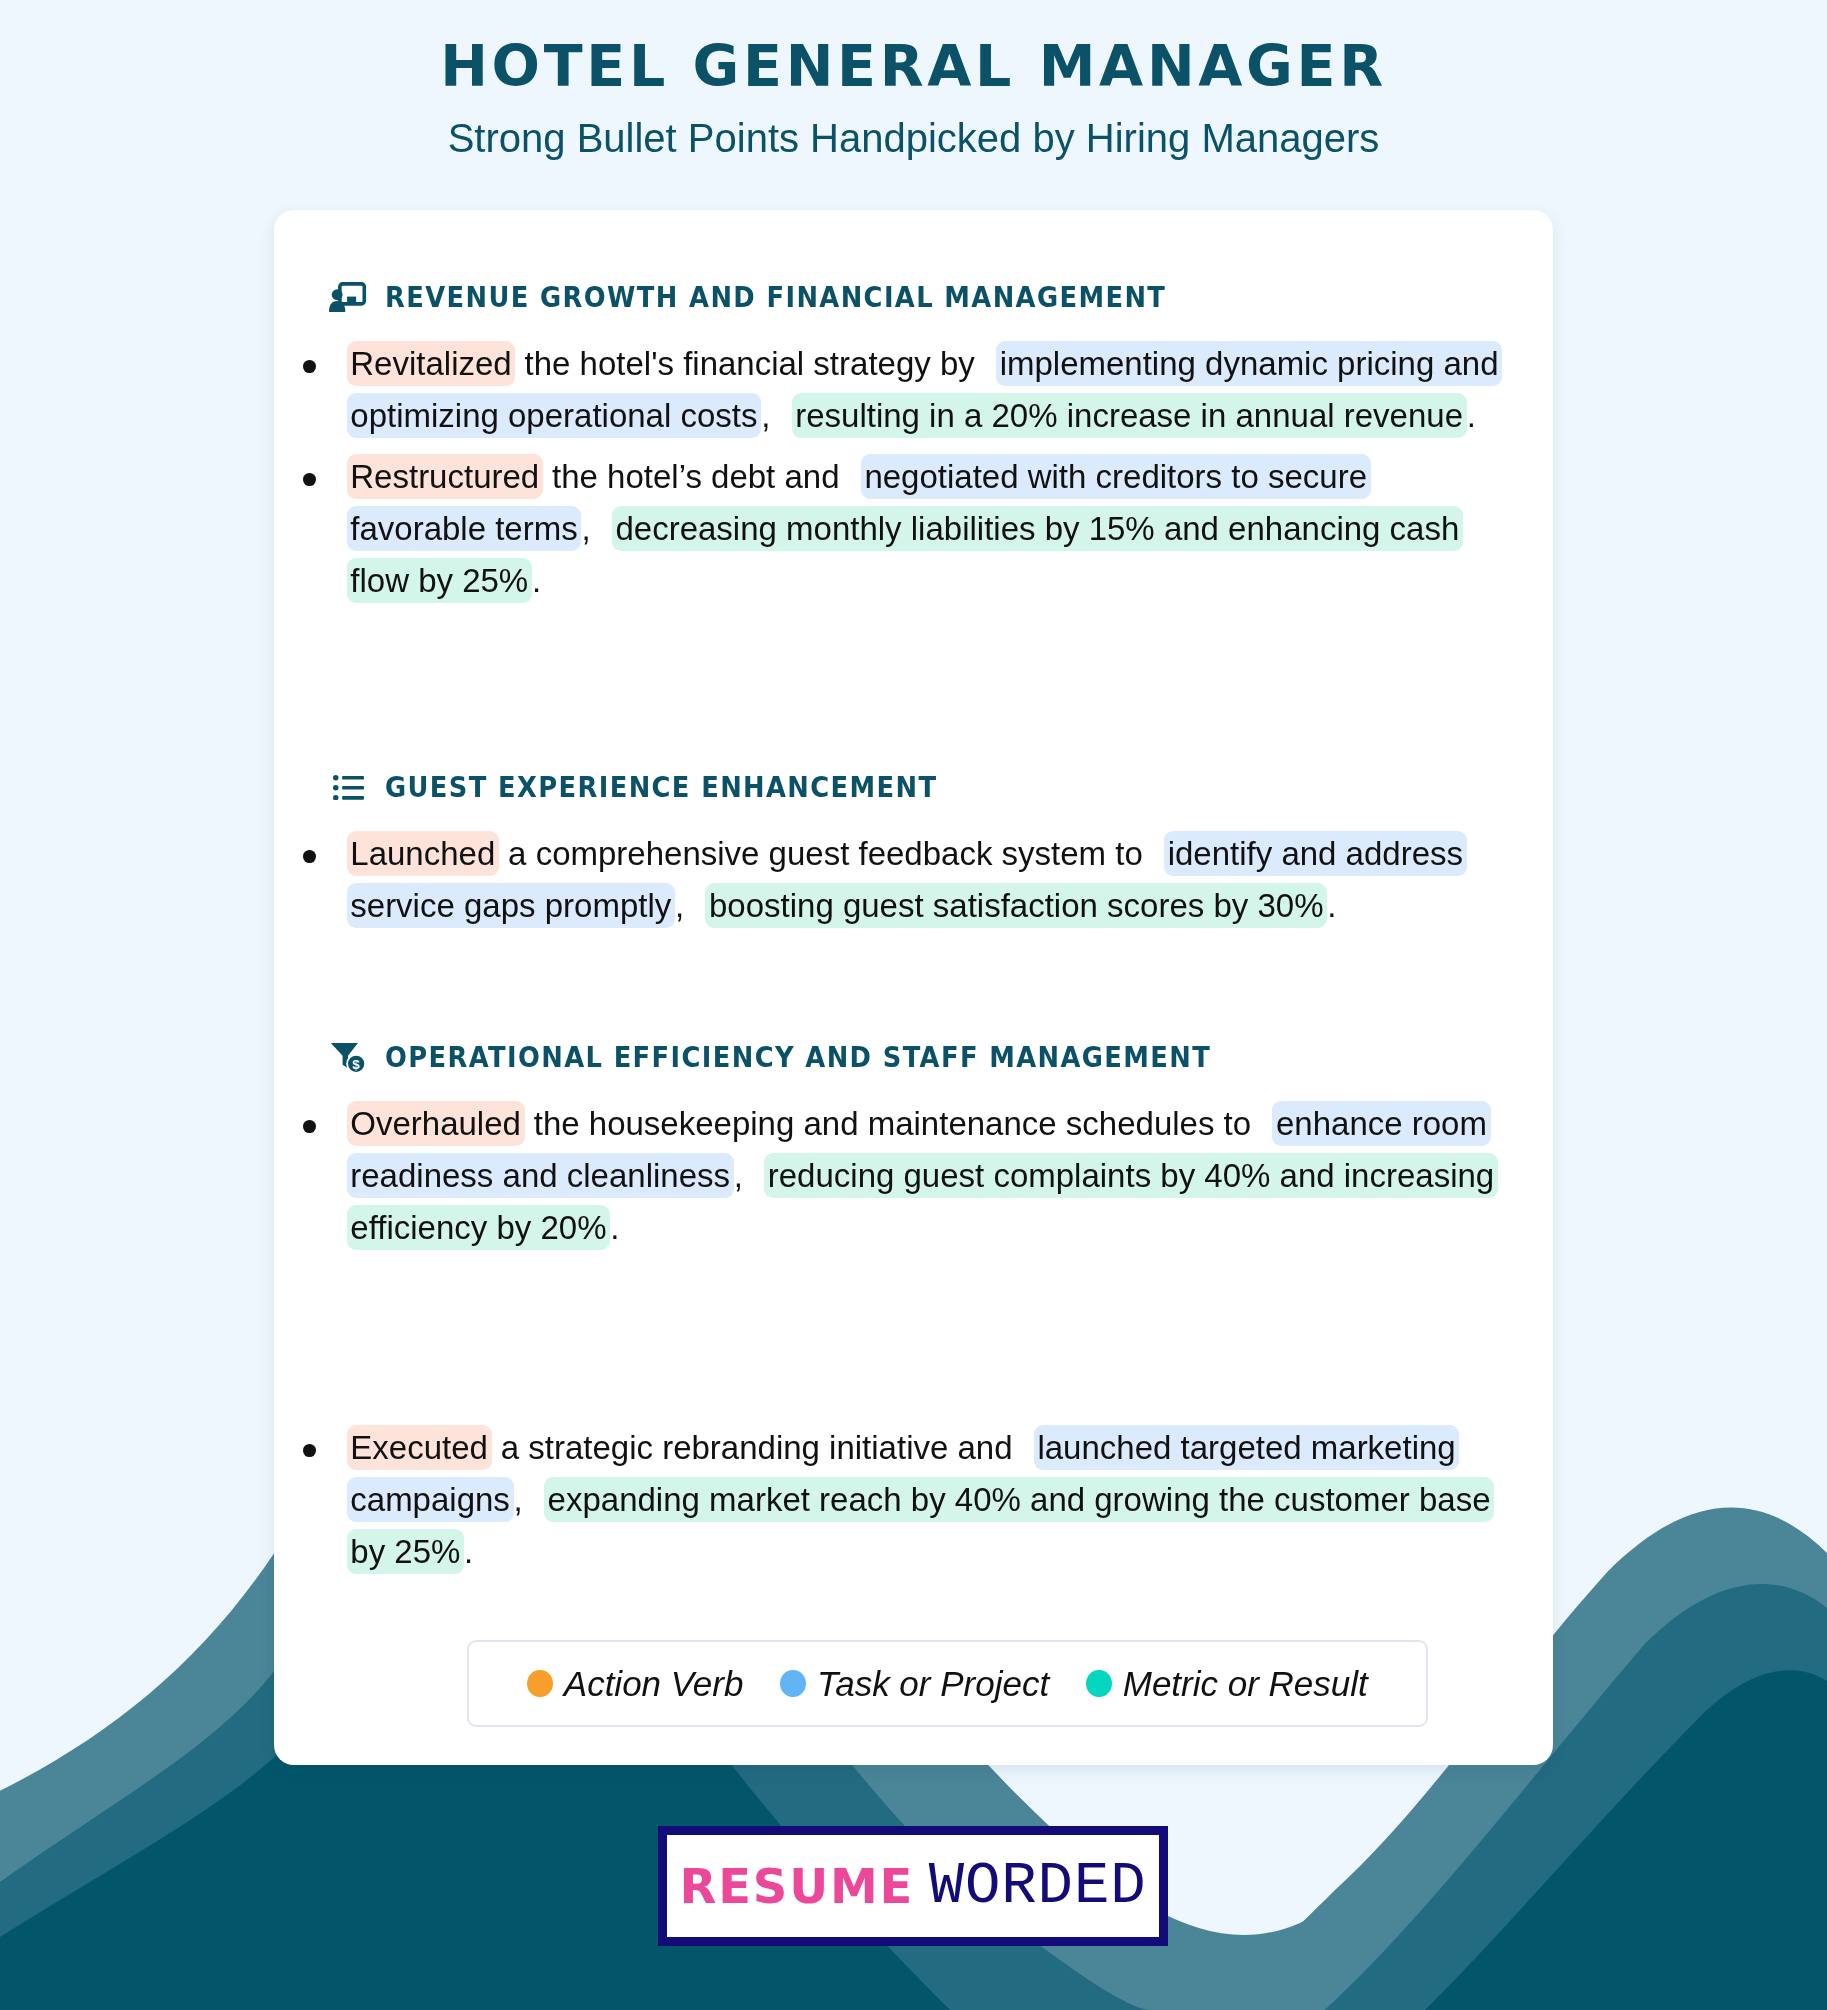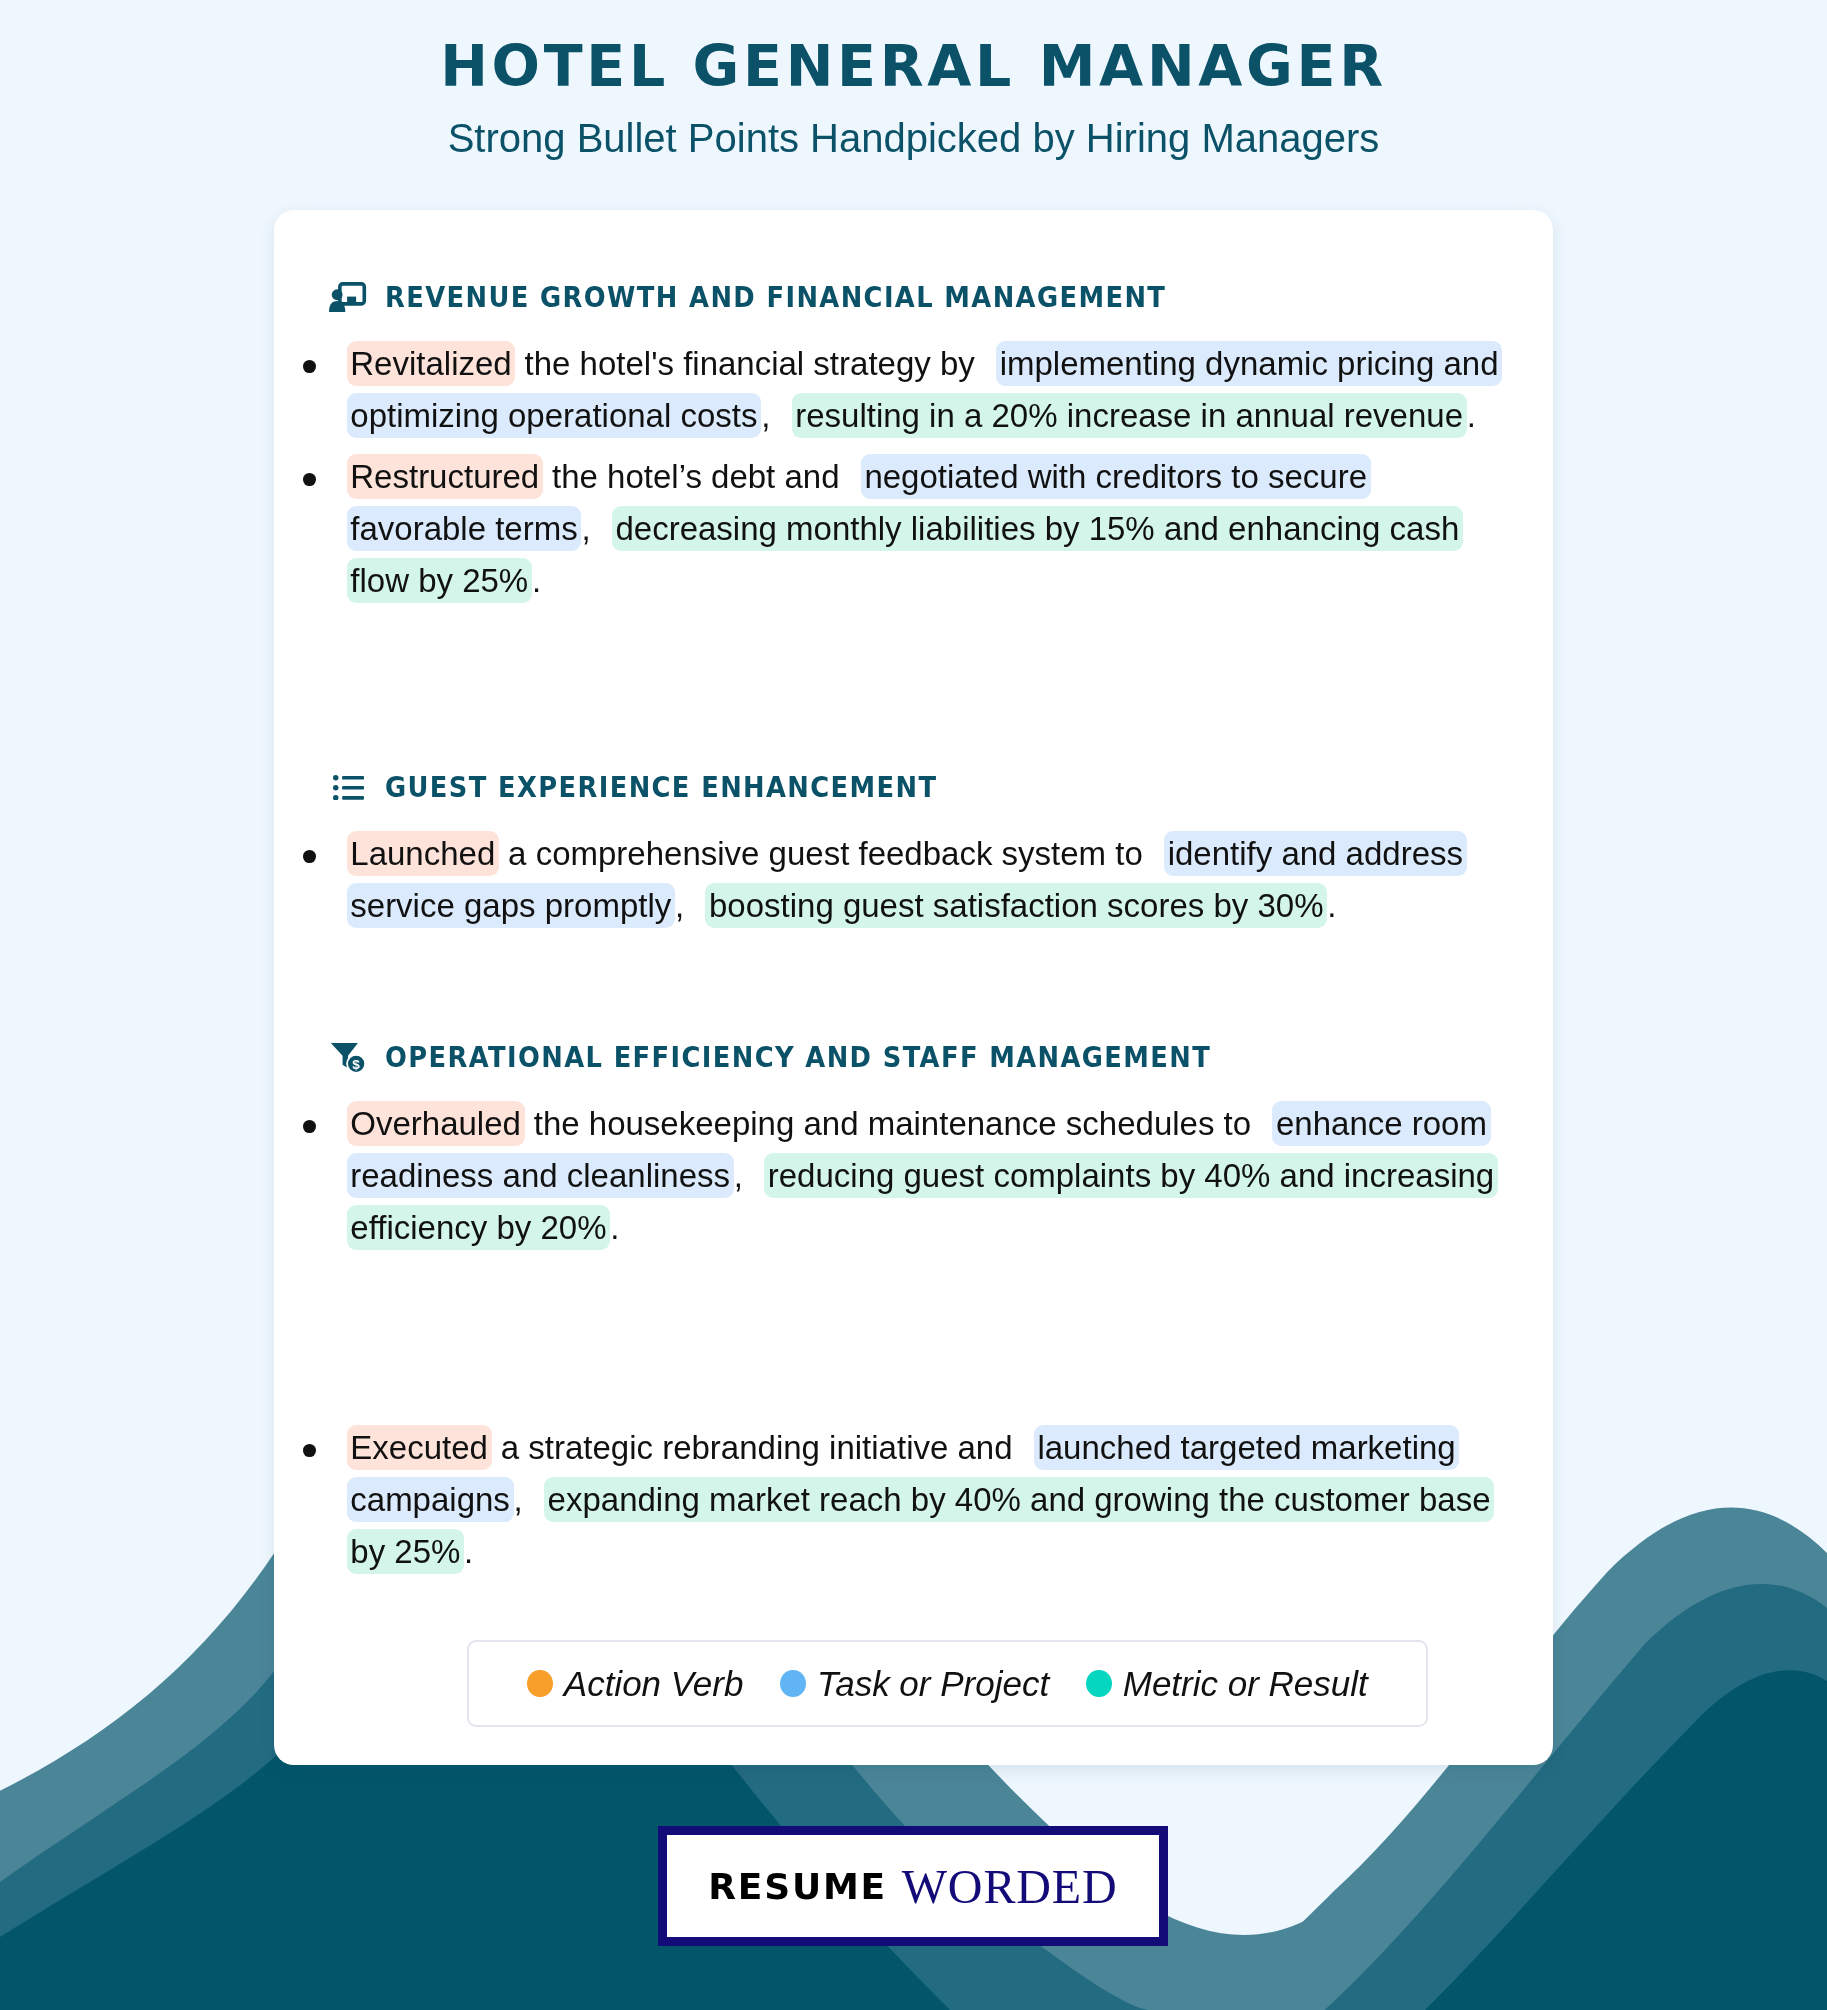--- a/index.html
+++ b/index.html
@@ -52,22 +52,22 @@
     border:2.7px solid #e3e4ee; border-radius:9.1px; background:#fff;
     display:flex; align-items:center; justify-content:center; gap:37px;font-style:italic;
   }
   .legend-item { display:flex; align-items:center; gap:11px; font-size:35px; color:#111; }
   .legend-dot { width:25.6px; height:27.4px; border-radius:50%; }
   .logo {
     position:absolute; left:658px; top:1826px; width:492px; height:102px;
     border:9.1px solid #120b78; background:#fff; z-index:3;
     display:flex; align-items:center; justify-content:center; gap:14.6px;
   }
-  .logo .bold { font-size:36px; font-weight:700; color:#000000; letter-spacing:1.8px; font-family:"DejaVu Sans", sans-serif; }
-  .logo .light { font-size:48px; font-weight:400; color:#120b78; letter-spacing:0.9px; font-family:Liberation Serif, serif; }
+  .logo .bold { font-size:48px; font-weight:700; color:#ec4899; letter-spacing:1.8px; font-family:"DejaVu Sans", sans-serif; }
+  .logo .light { font-size:59px; font-weight:400; color:#120b78; letter-spacing:0.9px; font-family:Liberation Mono, monospace; }
 </style>
 </head>
 <body>
 
 <svg class="bg-waves" viewBox="0 0 2000 2200" preserveAspectRatio="none">
   <path d="M0,2200 L0,1960 C120,1900 220,1820 300,1700 C340,1640 360,1600 380,1560 L800,1560 C900,1700 1000,1860 1150,2000 C1260,2110 1360,2150 1450,2090 C1560,2010 1660,1840 1780,1720 C1880,1640 1950,1650 2000,1700 L2000,2200 Z" fill="#4b8598"></path>
   <path d="M0,2200 L0,2060 C140,1960 260,1900 320,1800 L380,1700 L760,1700 C880,1860 960,1990 1100,2100 C1190,2170 1240,2200 1260,2200 Z" fill="#236b80"></path>
   <path d="M1450,2200 C1560,2100 1680,1940 1800,1800 C1880,1720 1950,1720 2000,1760 L2000,2200 Z" fill="#236b80"></path>
   <path d="M0,2200 L0,2120 C160,2020 280,1960 340,1880 L390,1800 L700,1800 C820,1960 900,2060 1040,2200 Z" fill="#03566a"></path>
   <path d="M1560,2200 C1660,2100 1760,1980 1860,1880 C1920,1820 1970,1820 2000,1840 L2000,2200 Z" fill="#03566a"></path>

